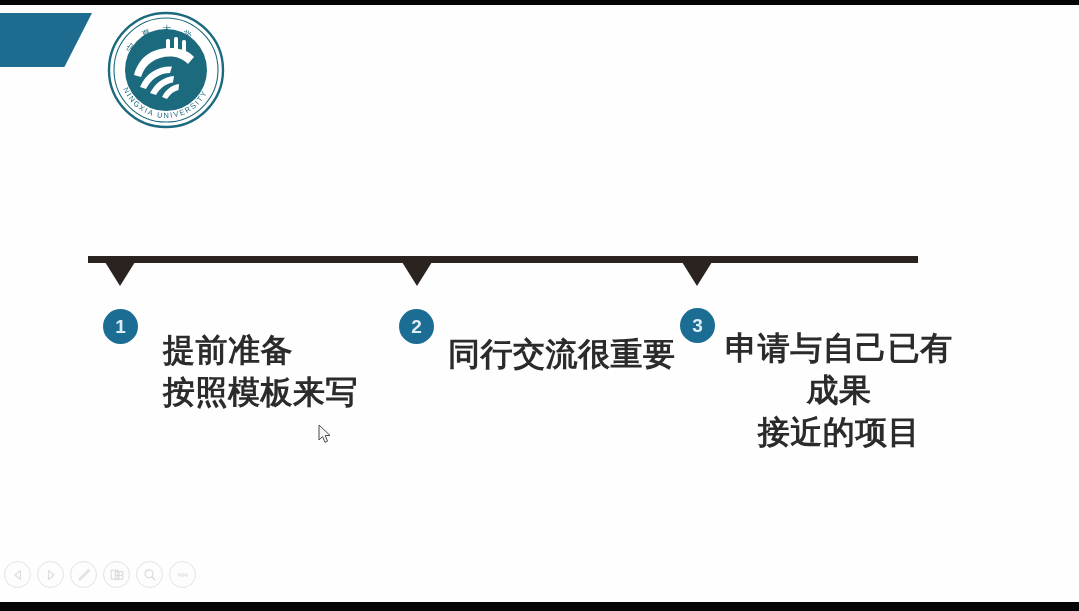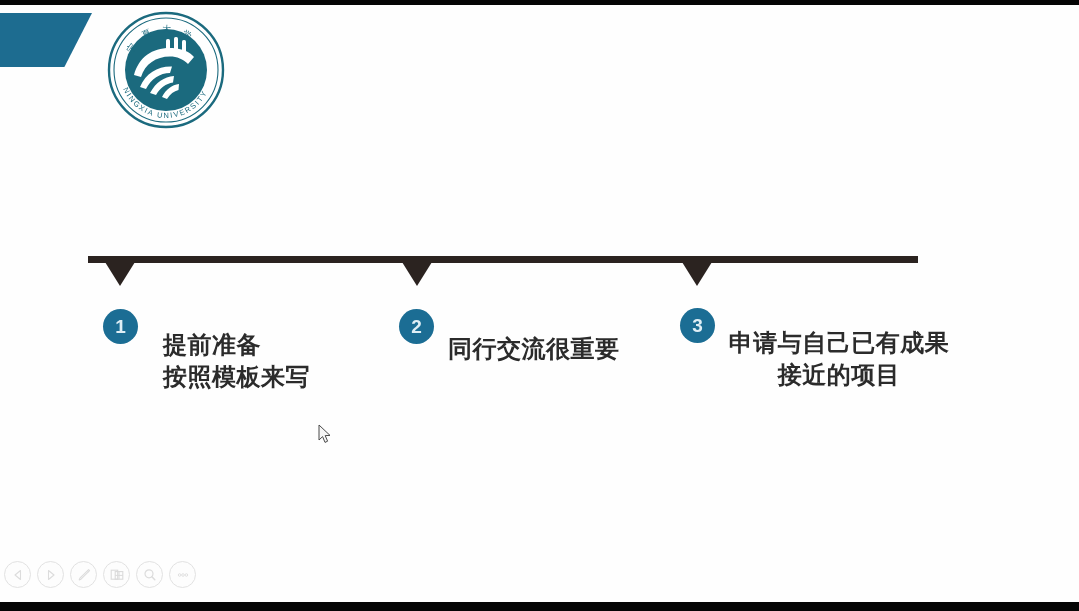--- a/index.html
+++ b/index.html
@@ -87,21 +87,21 @@
     align-items: center;
     justify-content: center;
     line-height: 1;
   }
 
   
   .caption {
     position: absolute;
     color: #2b2b2b;
     font-weight: 700;
-    font-size: 24px;
+    font-size: 32px;
     line-height: 1.32;
     letter-spacing: 0.5px;
     white-space: pre-line;
   }
   .caption.centered { text-align: center; }
 
   
   .cursor {
     position: absolute;
     left: 318px;

